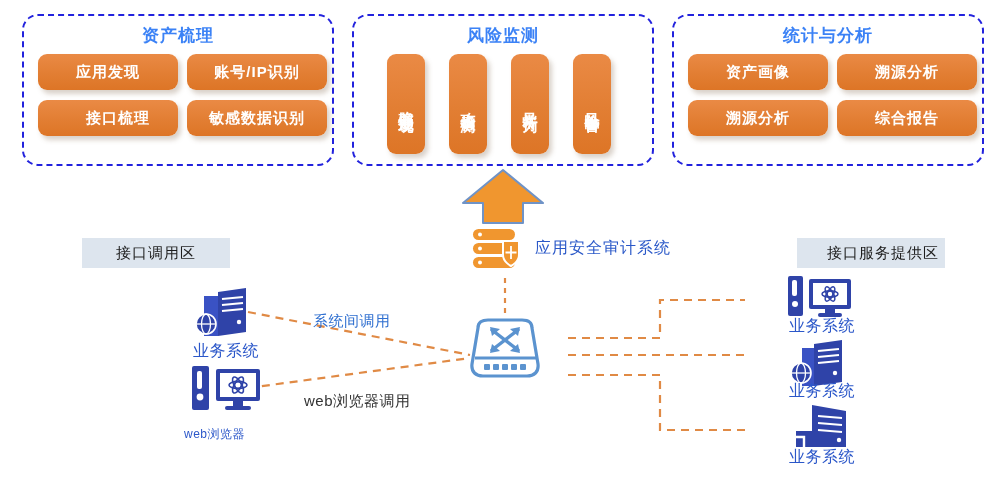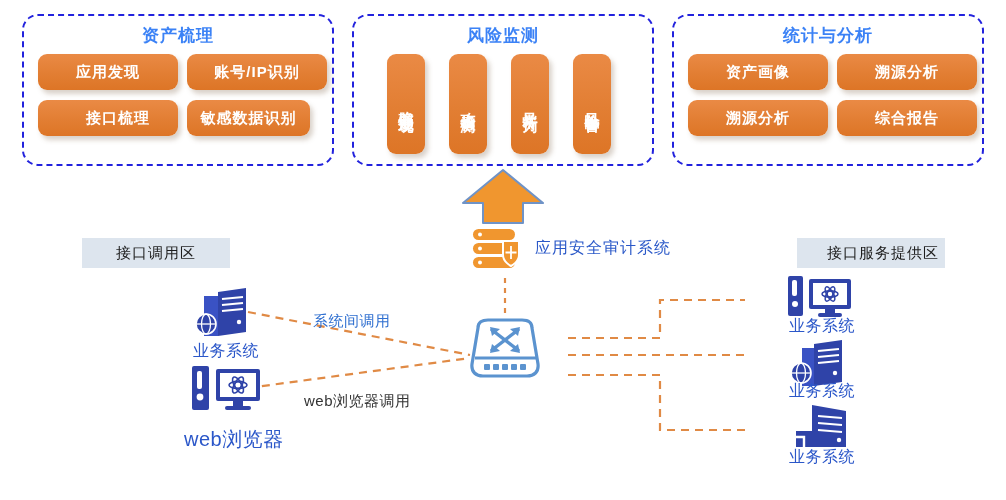--- a/index.html
+++ b/index.html
@@ -86,21 +86,21 @@
 </head>
 <body>
 
 <div id="stage">
 
   <div class="panel" style="left:22px;top:14px;width:312px;height:152px;">
     <div class="panel-title">资产梳理</div>
     <div class="chip" style="left:14px;top:38px;width:140px;height:36px;">应用发现</div>
     <div class="chip" style="left:163px;top:38px;width:140px;height:36px;">账号/IP识别</div>
     <div class="chip" style="left:14px;top:84px;width:140px;height:36px;padding-left:20px;">接口梳理</div>
-    <div class="chip" style="left:163px;top:84px;width:123px;height:36px;">敏感数据识别</div>
+    <div class="chip" style="left:163px;top:84px;width:140px;height:36px;">敏感数据识别</div>
   </div>
 
   <div class="panel" style="left:352px;top:14px;width:302px;height:152px;">
     <div class="panel-title">风险监测</div>
     <div class="chip vert" style="left:33px;top:38px;width:38px;height:100px;">脆弱性发现</div>
     <div class="chip vert" style="left:95px;top:38px;width:38px;height:100px;">攻击检测</div>
     <div class="chip vert" style="left:157px;top:38px;width:38px;height:100px;">异常行为</div>
     <div class="chip vert" style="left:219px;top:38px;width:38px;height:100px;">风险告警</div>
   </div>
 
@@ -242,19 +242,19 @@
     </g>
 
   </svg>
 
   <div class="sys-title" style="left:535px;top:238px;">应用安全审计系统</div>
 
   <div class="cap blue" style="left:313px;top:312px;font-size:15px;color:#2f6fd0;">系统间调用</div>
   <div class="cap dark" style="left:304px;top:392px;font-size:15px;color:#333333;">web浏览器调用</div>
 
   <div class="cap blue" style="left:193px;top:341px;font-size:16px;">业务系统</div>
-  <div class="cap blue" style="left:184px;top:426px;font-size:20px;">web浏览器</div>
+  <div class="cap blue" style="left:184px;top:426px;font-size:12px;">web浏览器</div>
 
   <div class="cap blue" style="left:789px;top:316px;font-size:16px;">业务系统</div>
   <div class="cap blue" style="left:789px;top:381px;font-size:16px;">业务系统</div>
   <div class="cap blue" style="left:789px;top:447px;font-size:16px;">业务系统</div>
 
 </div>
 
 </body></html>

